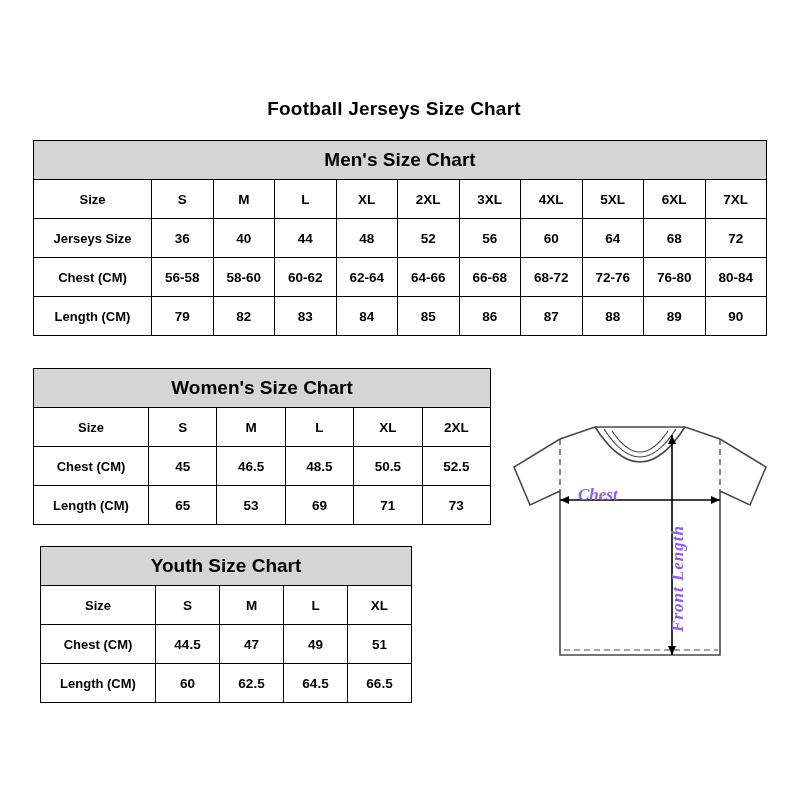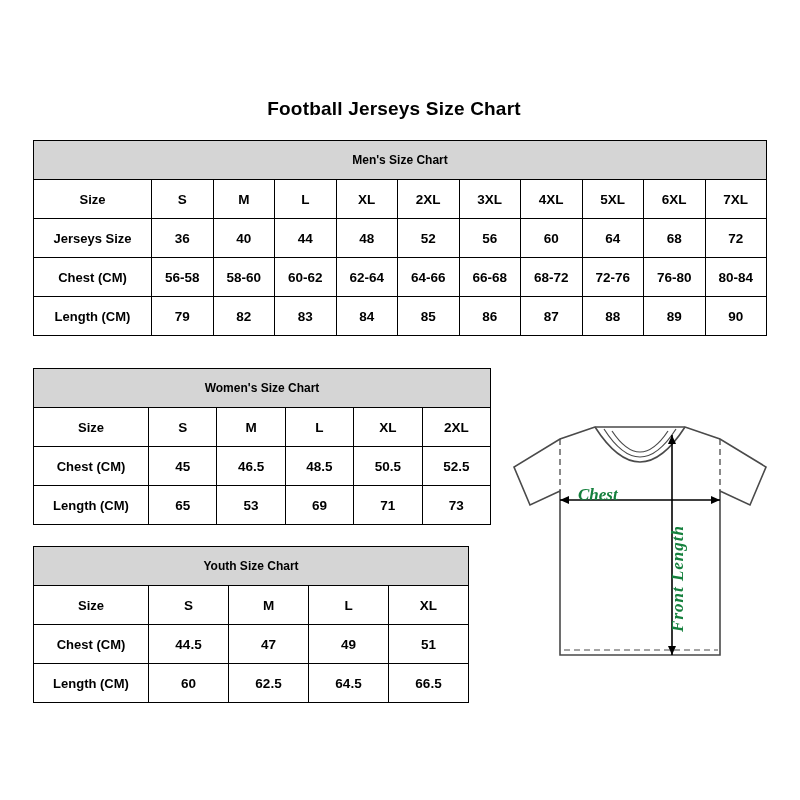--- a/index.html
+++ b/index.html
@@ -36,21 +36,21 @@
     border: 1px solid #000000;
     text-align: center;
     vertical-align: middle;
     font-size: 13.5px;
     font-weight: bold;
     padding: 0;
     background: #ffffff;
   }
   table.size-table th.section-title {
     background: #d5d5d5;
-    font-size: 12px;
+    font-size: 19px;
     height: 38px;
   }
   table.size-table td.rowhead {
     font-size: 13px;
   }
 
   
   #mens-table {
     top: 140px;
     left: 33px;
@@ -65,41 +65,41 @@
     left: 33px;
     width: 458px;
     padding-left: 34px;
   }
   #womens-table td, #womens-table th { height: 38px; }
   #womens-table col.label-col { width: 115px; }
 
   
   #youth-table {
     top: 546px;
-    left: 33px;
-    width: 436px;
+    left: 40px;
+    width: 372px;
   }
   #youth-table td, #youth-table th { height: 38px; }
   #youth-table col.label-col { width: 115px; }
 
   
   #shirt-diagram {
     position: absolute;
     left: 500px;
     top: 405px;
     width: 280px;
     height: 290px;
   }
   .diagram-label {
     position: absolute;
     font-family: "Liberation Serif", serif;
     font-style: italic;
     font-weight: bold;
     font-size: 17px;
-    color: #15803d;
+    color: #8b5cf6;
   }
   #chest-label {
     left: 78px;
     top: 80px;
   }
   #front-length-label {
     left: 168px;
     top: 120px;
     writing-mode: vertical-rl;
     transform: rotate(180deg);

